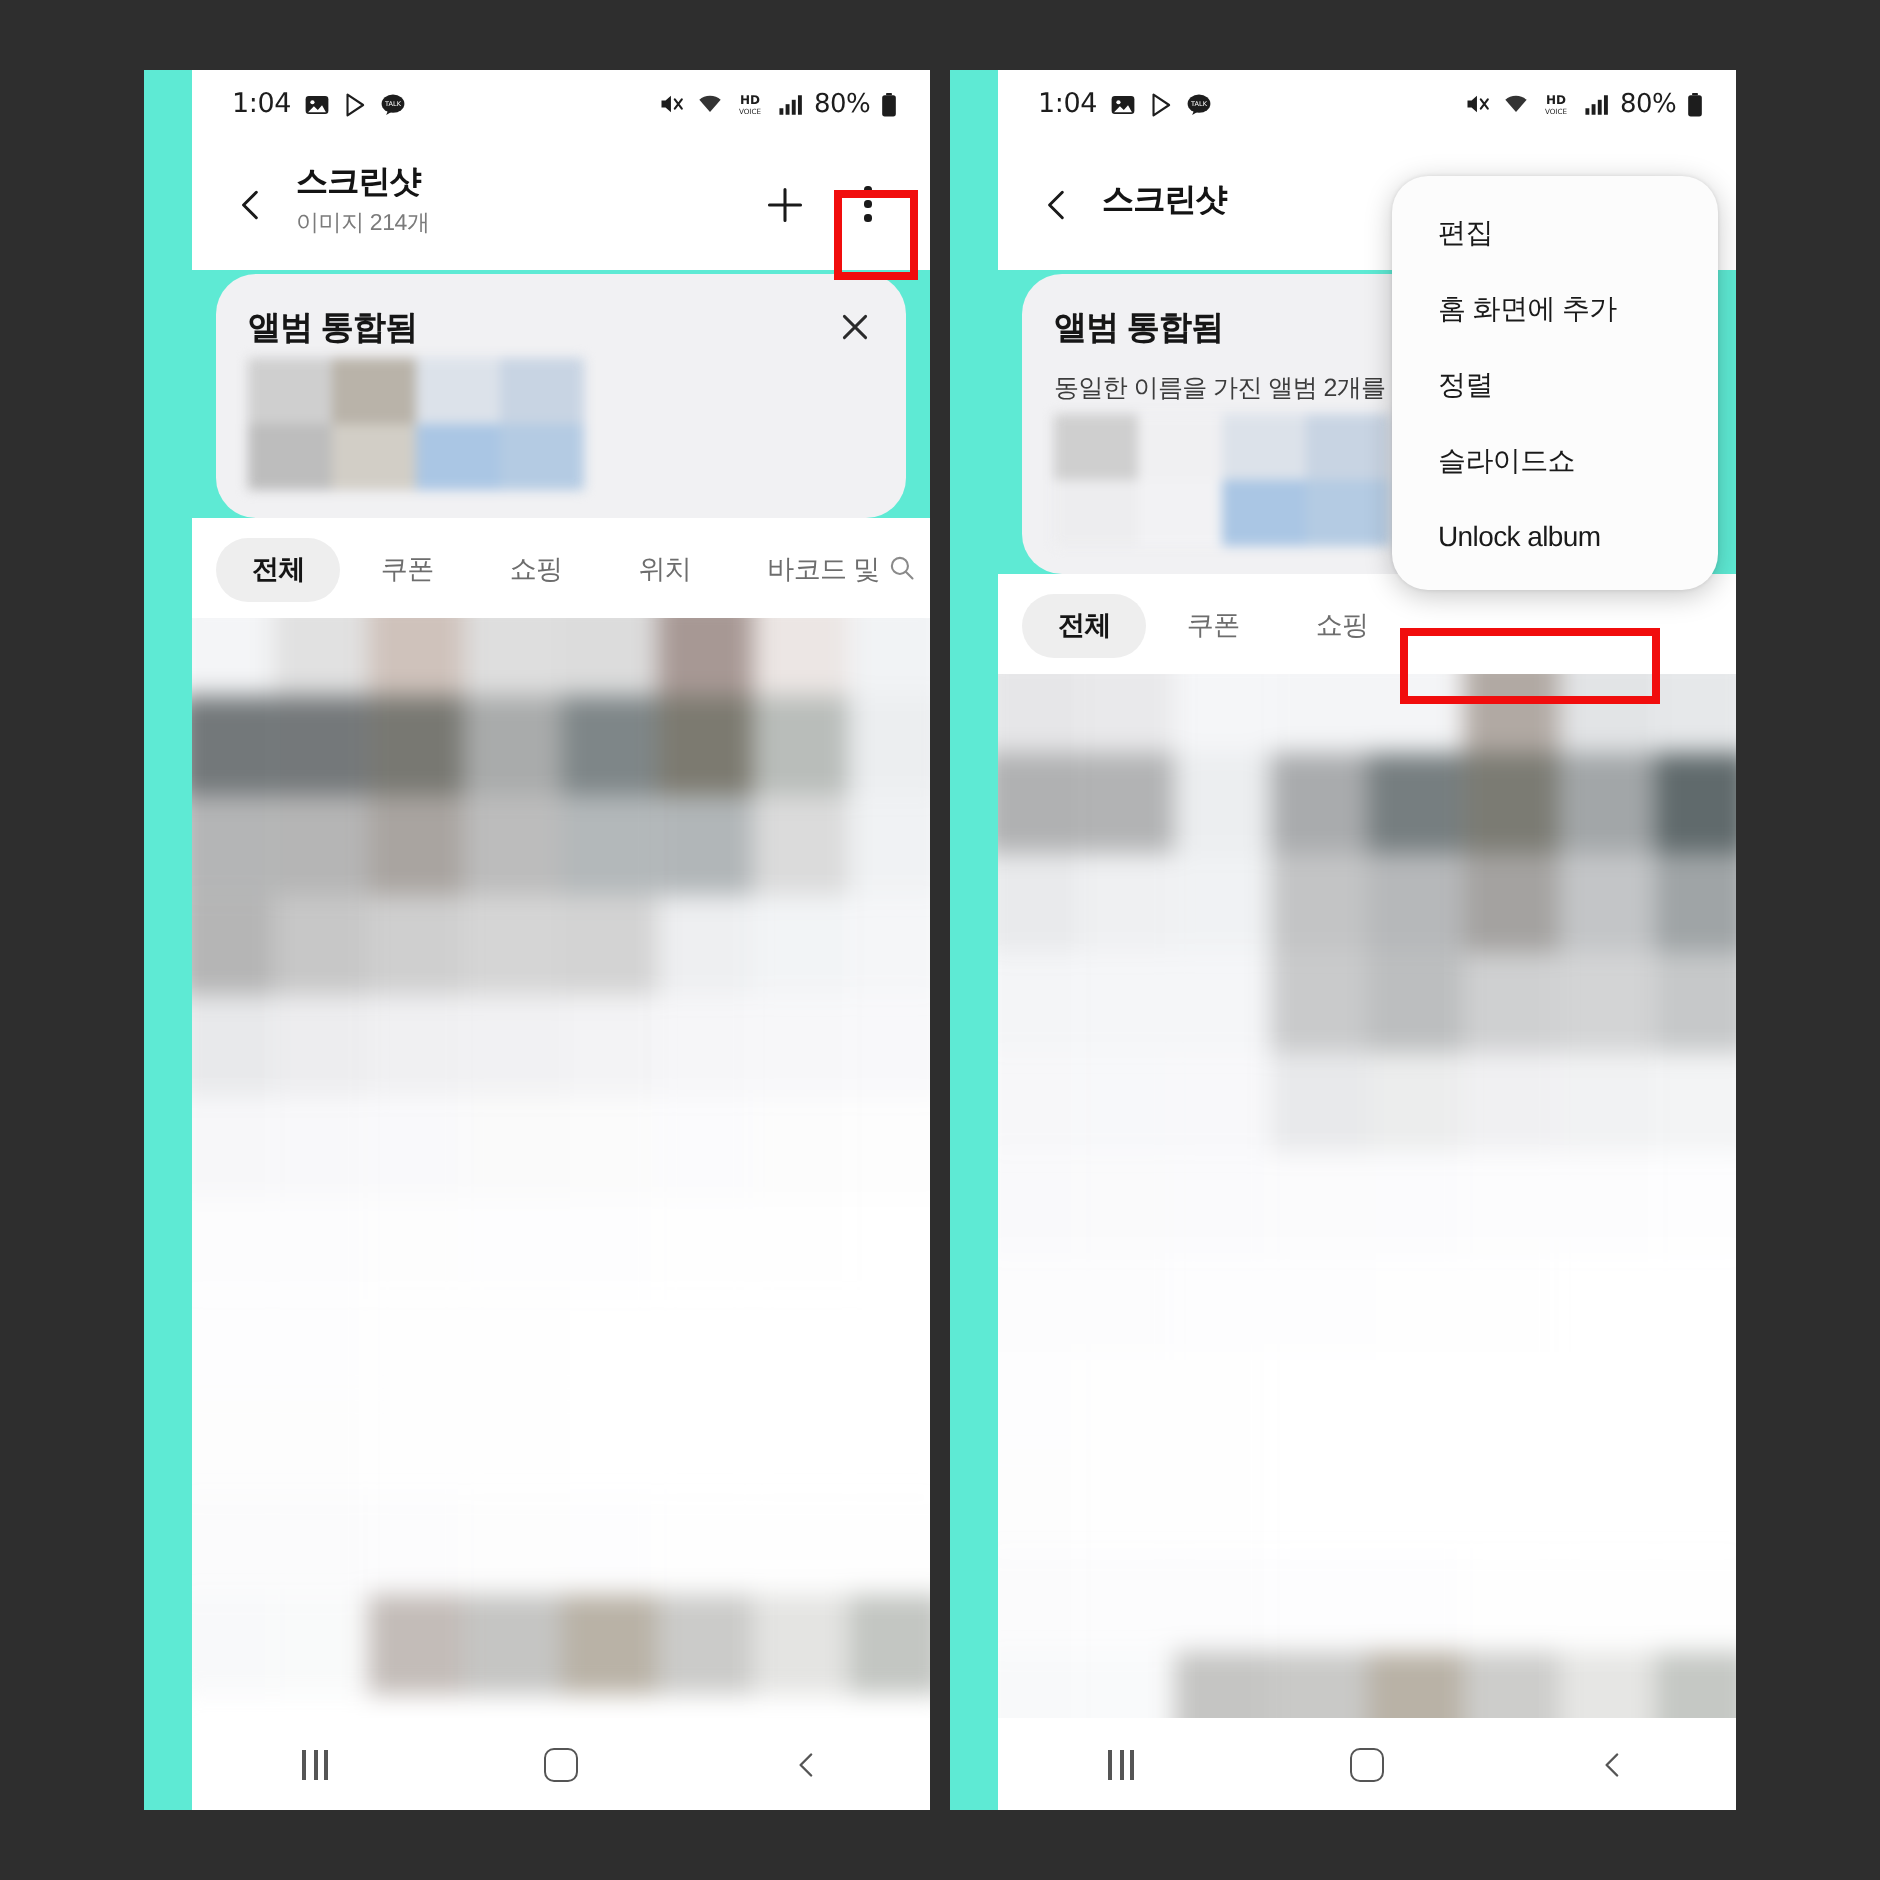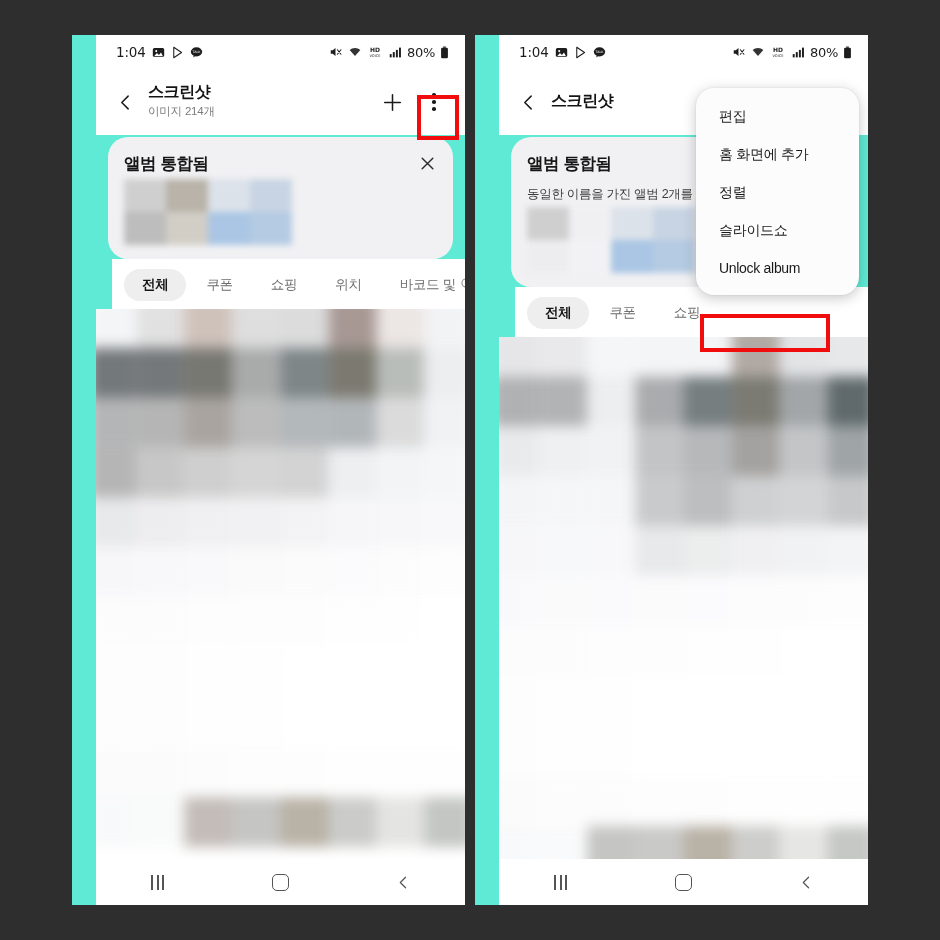--- a/index.html
+++ b/index.html
@@ -112,21 +112,20 @@
   }
   .card-thumbs span { display: block; width: 100%; height: 100%; }
 
   
   .chips {
     display: flex; align-items: center;
     gap: 2px;
     padding: 10px 14px 8px 12px;
     background: #ffffff;
     overflow: hidden;
-    margin-left: 16px;
   }
   .chip {
     font-size: 13.5px; color: #6d6d6d;
     padding: 7px 18px; border-radius: 18px;
     white-space: nowrap; letter-spacing: -0.3px;
     flex: 0 0 auto;
   }
   .chip.sel {
     background: #eeeeee; color: #161616; font-weight: bold;
   }

